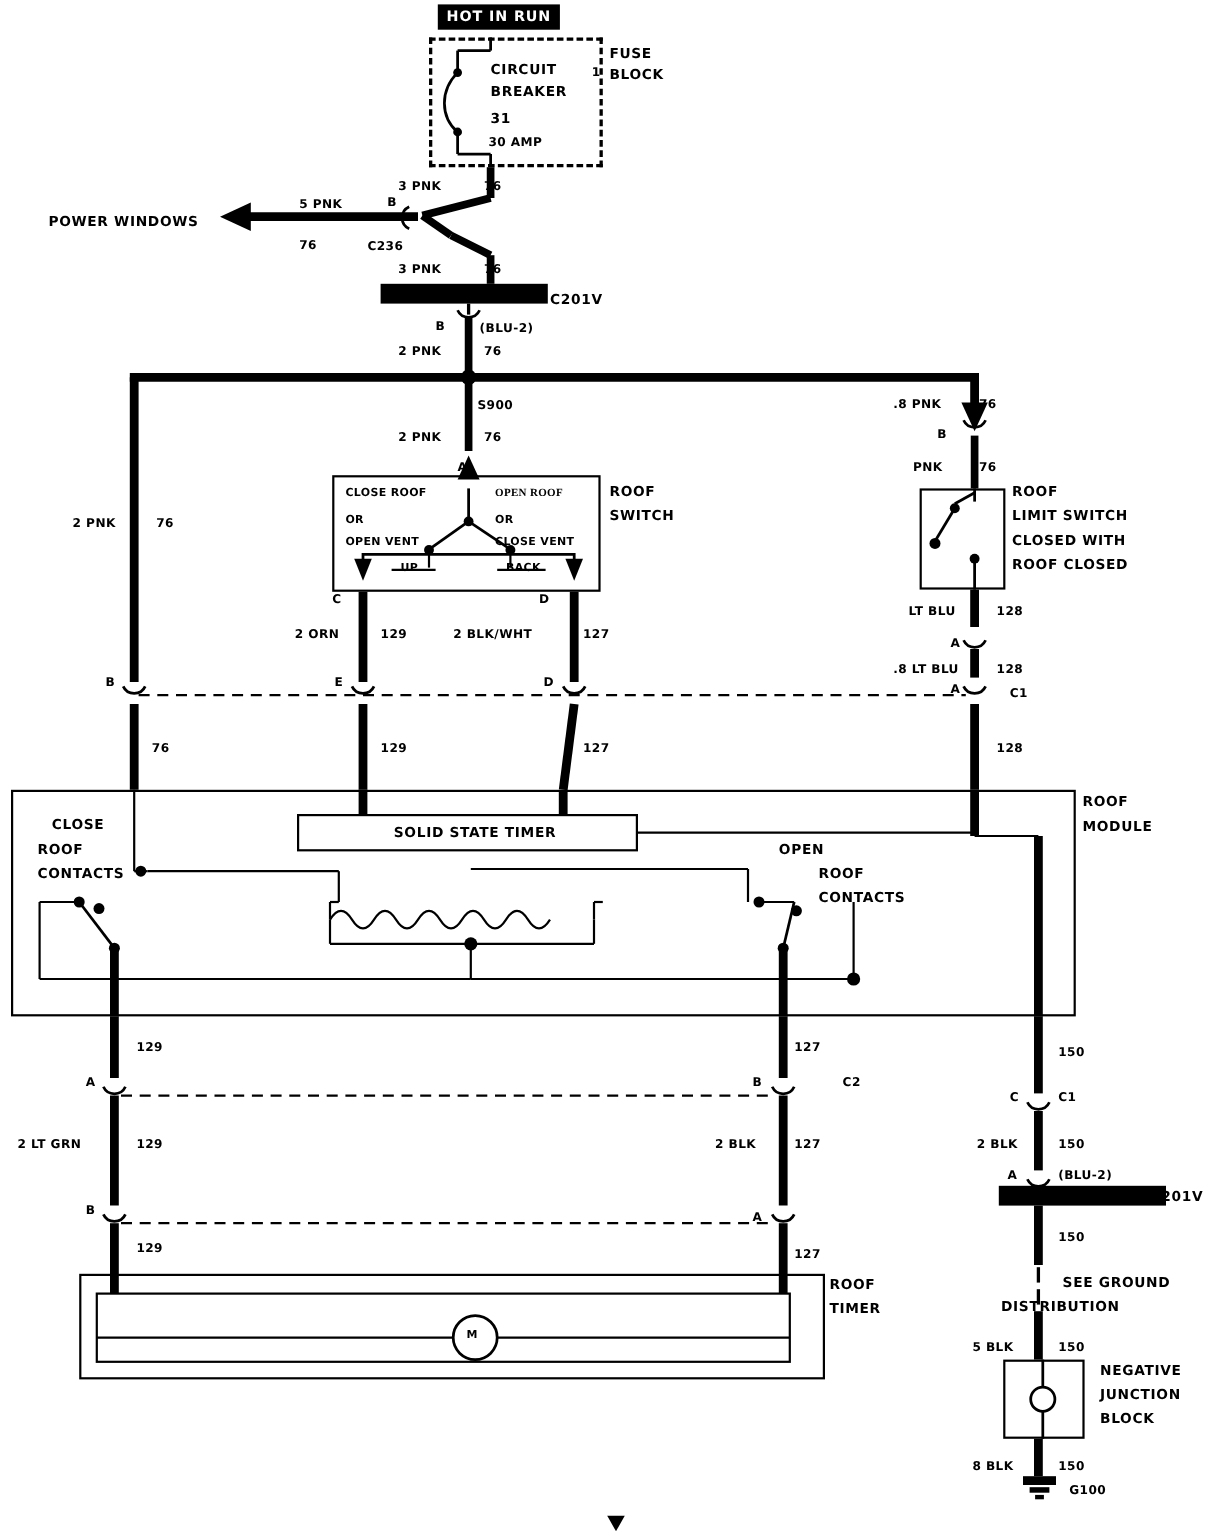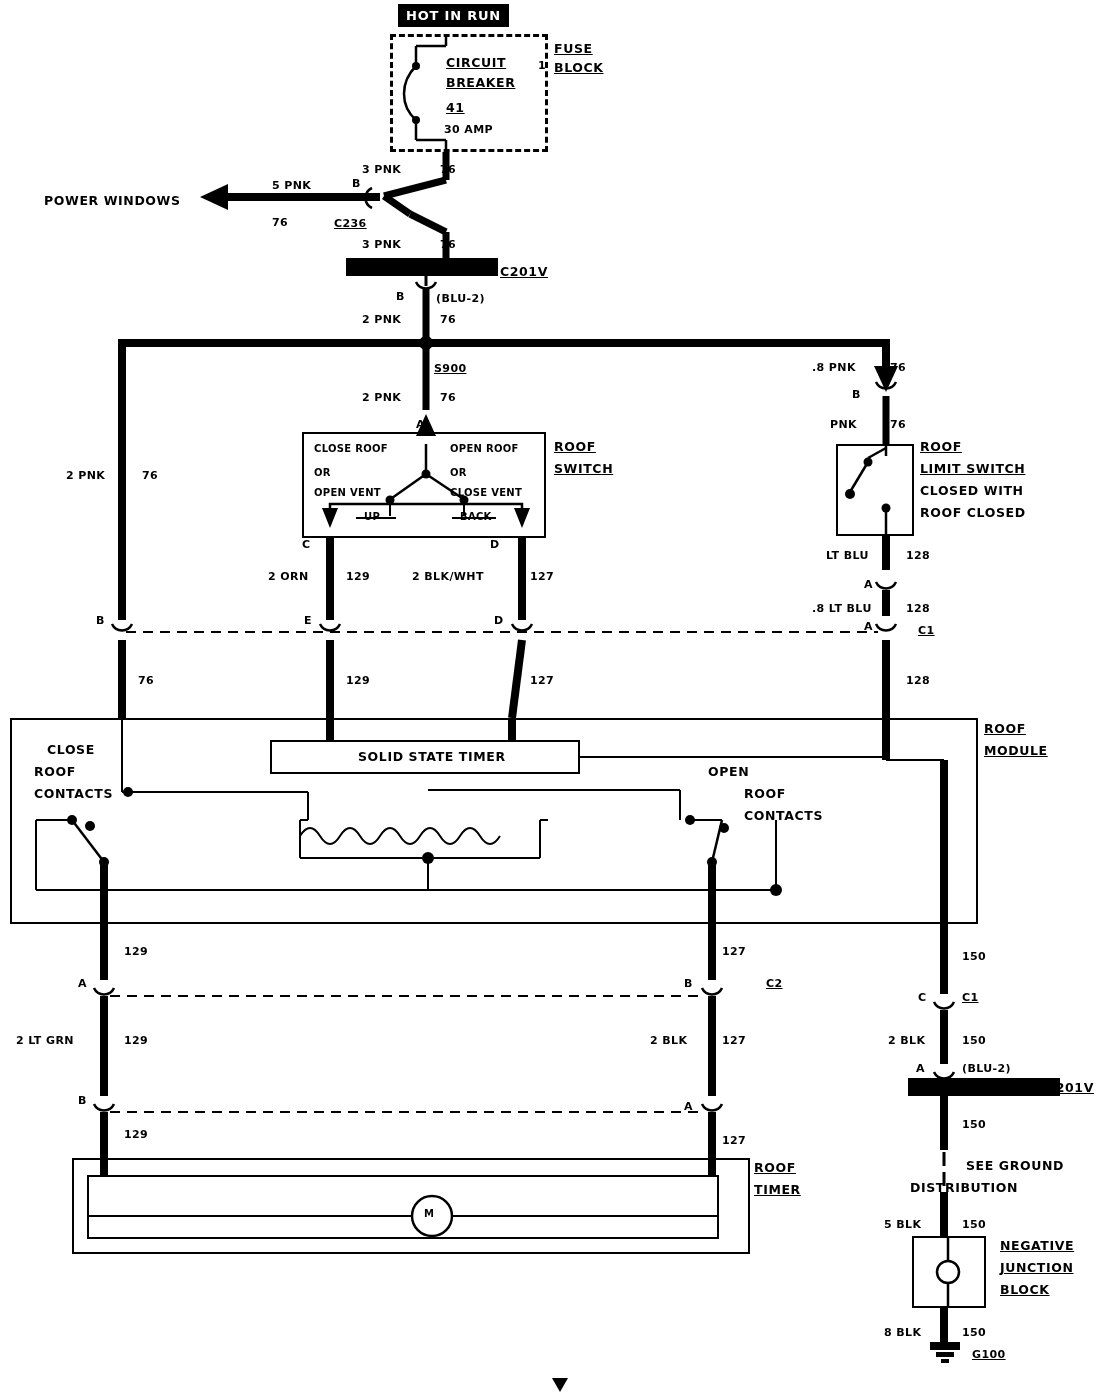--- a/index.html
+++ b/index.html
@@ -22,21 +22,21 @@
     font-family: "DejaVu Sans", sans-serif;
     font-size: 12.5px;
     font-weight: bold;
     letter-spacing: 0.6px;
     color: #000;
     white-space: nowrap;
     line-height: 1.25;
   }
   .lbl.sm { font-size: 11px; letter-spacing: 0.4px; }
   .lbl.xs { font-size: 10px; letter-spacing: 0.3px; }
-  .lbl.ul { text-decoration: underline; }
+  .lbl.ul { }
   .box {
     position: absolute;
     border: 2.5px solid #000;
     box-sizing: border-box;
     background: transparent;
   }
   .box.thin { border-width: 2px; }
   .box.dash {
     border-style: dashed;
     border-width: 3px;
@@ -67,21 +67,21 @@
 
 <div id="sheet">
 
   <div class="title-tab" style="left:398px; top:4px;">HOT IN RUN</div>
 
   <div class="box dash" style="left:390px; top:34px; width:158px; height:118px;"></div>
   <div class="lbl ul" style="left:554px; top:41px;">FUSE</div>
   <div class="lbl ul" style="left:554px; top:60px;">BLOCK</div>
   <div class="lbl ul" style="left:446px; top:55px;">CIRCUIT</div>
   <div class="lbl ul" style="left:446px; top:75px;">BREAKER</div>
-  <div class="lbl ul" style="left:446px; top:100px;">41</div>
+  <div class="lbl ul" style="left:446px; top:100px;">31</div>
   <div class="lbl sm" style="left:444px; top:123px;">30 AMP</div>
   <div class="lbl sm" style="left:538px; top:59px;">1</div>
 
   <div class="lbl sm" style="left:362px; top:163px;">3 PNK</div>
   <div class="lbl sm" style="left:440px; top:163px;">76</div>
   <div class="lbl sm" style="left:352px; top:177px;">B</div>
   <div class="lbl sm" style="left:272px; top:179px;">5 PNK</div>
   <div class="lbl sm" style="left:272px; top:216px;">76</div>
   <div class="lbl" style="left:44px; top:193px;">POWER WINDOWS</div>
   <div class="lbl sm ul" style="left:334px; top:217px;">C236</div>
@@ -105,21 +105,21 @@
 
   <div class="lbl sm" style="left:66px; top:469px;">2 PNK</div>
   <div class="lbl sm" style="left:142px; top:469px;">76</div>
 
   <div class="box" style="left:302px; top:432px; width:244px; height:106px;"></div>
   <div class="lbl ul" style="left:554px; top:439px;">ROOF</div>
   <div class="lbl ul" style="left:554px; top:461px;">SWITCH</div>
   <div class="lbl xs" style="left:314px; top:443px;">CLOSE ROOF</div>
   <div class="lbl xs" style="left:314px; top:467px;">OR</div>
   <div class="lbl xs" style="left:314px; top:487px;">OPEN VENT</div>
-  <div class="lbl xs" style="left:450px; top:443px;">OPEN ROOF</div>
+  <div class="lbl xs" style="left:450px; top:443px;font-family:Liberation Serif, serif;">OPEN ROOF</div>
   <div class="lbl xs" style="left:450px; top:467px;">OR</div>
   <div class="lbl xs" style="left:450px; top:487px;">CLOSE VENT</div>
   <div class="lbl xs" style="left:364px; top:511px;">UP</div>
   <div class="lbl xs" style="left:460px; top:511px;">BACK</div>
 
   <div class="lbl sm" style="left:302px; top:538px;">C</div>
   <div class="lbl sm" style="left:490px; top:538px;">D</div>
   <div class="lbl sm" style="left:268px; top:570px;">2 ORN</div>
   <div class="lbl sm" style="left:346px; top:570px;">129</div>
   <div class="lbl sm" style="left:412px; top:570px;">2 BLK/WHT</div>

